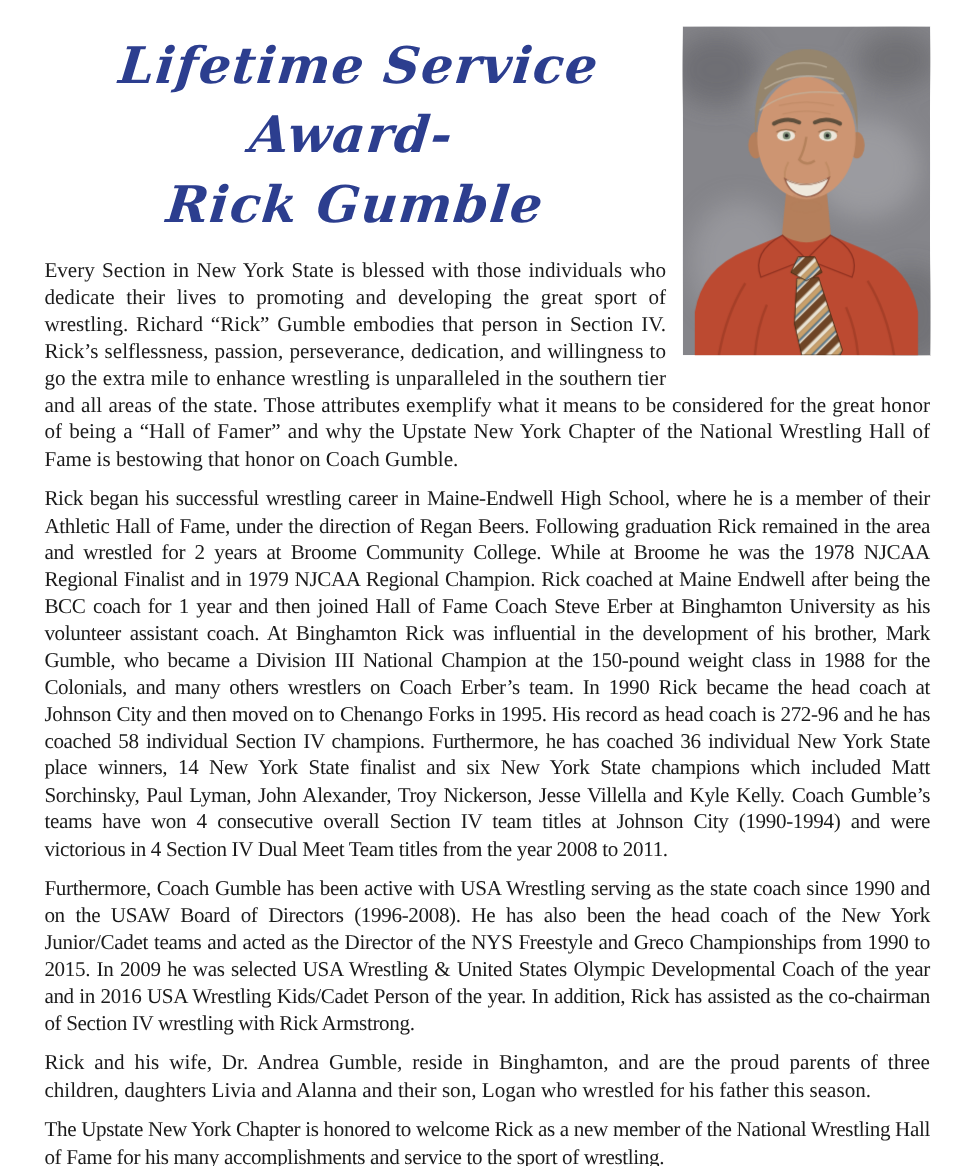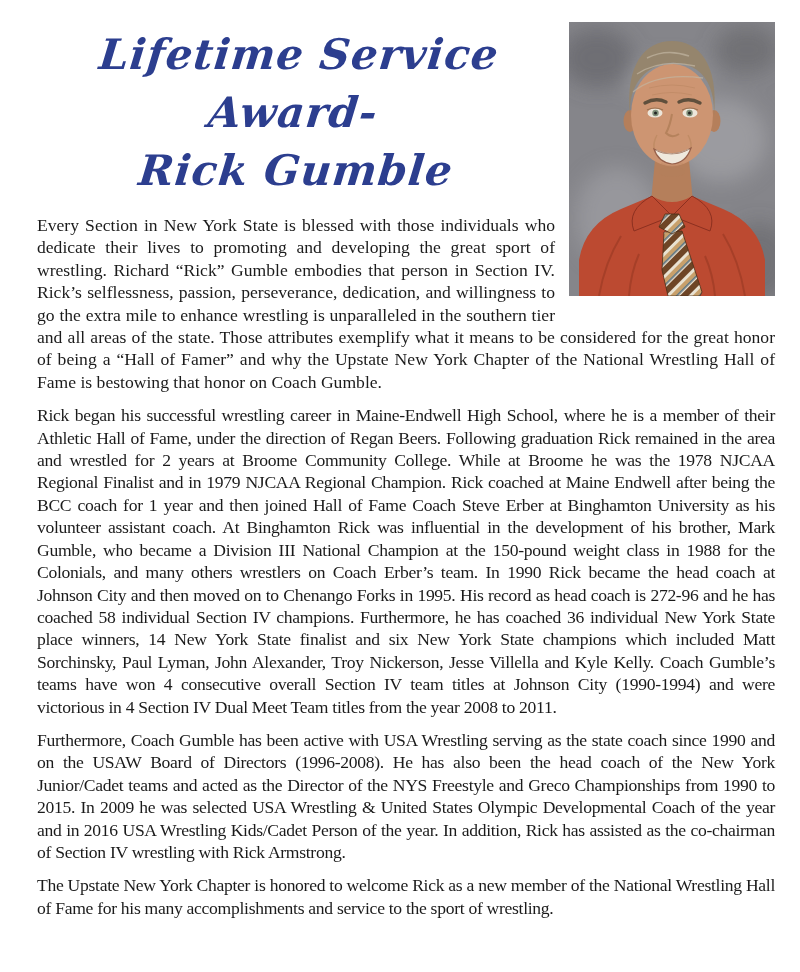--- a/index.html
+++ b/index.html
@@ -143,16 +143,17 @@
     <span class="title-line">Lifetime Service Award-</span>
     <span class="title-line">Rick Gumble</span>
   </h1>
 
   <p class="body-par">Every Section in New York State is blessed with those individuals who dedicate their lives to promoting and developing the great sport of wrestling. Richard “Rick” Gumble embodies that person in Section IV. Rick’s selflessness, passion, perseverance, dedication, and willingness to go the extra mile to enhance wrestling is unparalleled in the southern tier and all areas of the state. Those attributes exemplify what it means to be considered for the great honor of being a “Hall of Famer” and why the Upstate New York Chapter of the National Wrestling Hall of Fame is bestowing that honor on Coach Gumble.</p>
 
   <p class="body-par condensed">Rick began his successful wrestling career in Maine-Endwell High School, where he is a member of their Athletic Hall of Fame, under the direction of Regan Beers. Following graduation Rick remained in the area and wrestled for 2 years at Broome Community College. While at Broome he was the 1978 NJCAA Regional Finalist and in 1979 NJCAA Regional Champion. Rick coached at Maine Endwell after being the BCC coach for 1 year and then joined Hall of Fame Coach Steve Erber at Binghamton University as his volunteer assistant coach. At Binghamton Rick was influential in the development of his brother, Mark Gumble, who became a Division III National Champion at the 150-pound weight class in 1988 for the Colonials, and many others wrestlers on Coach Erber’s team. In 1990 Rick became the head coach at Johnson City and then moved on to Chenango Forks in 1995. His record as head coach is 272-96 and he has coached 58 individual Section IV champions. Furthermore, he has coached 36 individual New York State place winners, 14 New York State finalist and six New York State champions which included Matt Sorchinsky, Paul Lyman, John Alexander, Troy Nickerson, Jesse Villella and Kyle Kelly. Coach Gumble’s teams have won 4 consecutive overall Section IV team titles at Johnson City (1990-1994) and were victorious in 4 Section IV Dual Meet Team titles from the year 2008 to 2011.</p>
 
   <p class="body-par condensed">Furthermore, Coach Gumble has been active with USA Wrestling serving as the state coach since 1990 and on the USAW Board of Directors (1996-2008). He has also been the head coach of the New York Junior/Cadet teams and acted as the Director of the NYS Freestyle and Greco Championships from 1990 to 2015. In 2009 he was selected USA Wrestling &amp; United States Olympic Developmental Coach of the year and in 2016 USA Wrestling Kids/Cadet Person of the year. In addition, Rick has assisted as the co-chairman of Section IV wrestling with Rick Armstrong.</p>
 
+  <p class="body-par">Rick and his wife, Dr. Andrea Gumble, reside in Binghamton, and are the proud parents of three children, daughters Livia and Alanna and their son, Logan who wrestled for his father this season.</p>
 
   <p class="body-par condensed">The Upstate New York Chapter is honored to welcome Rick as a new member of the National Wrestling Hall of Fame for his many accomplishments and service to the sport of wrestling.</p>
 
 </div>
 
 </body></html>

